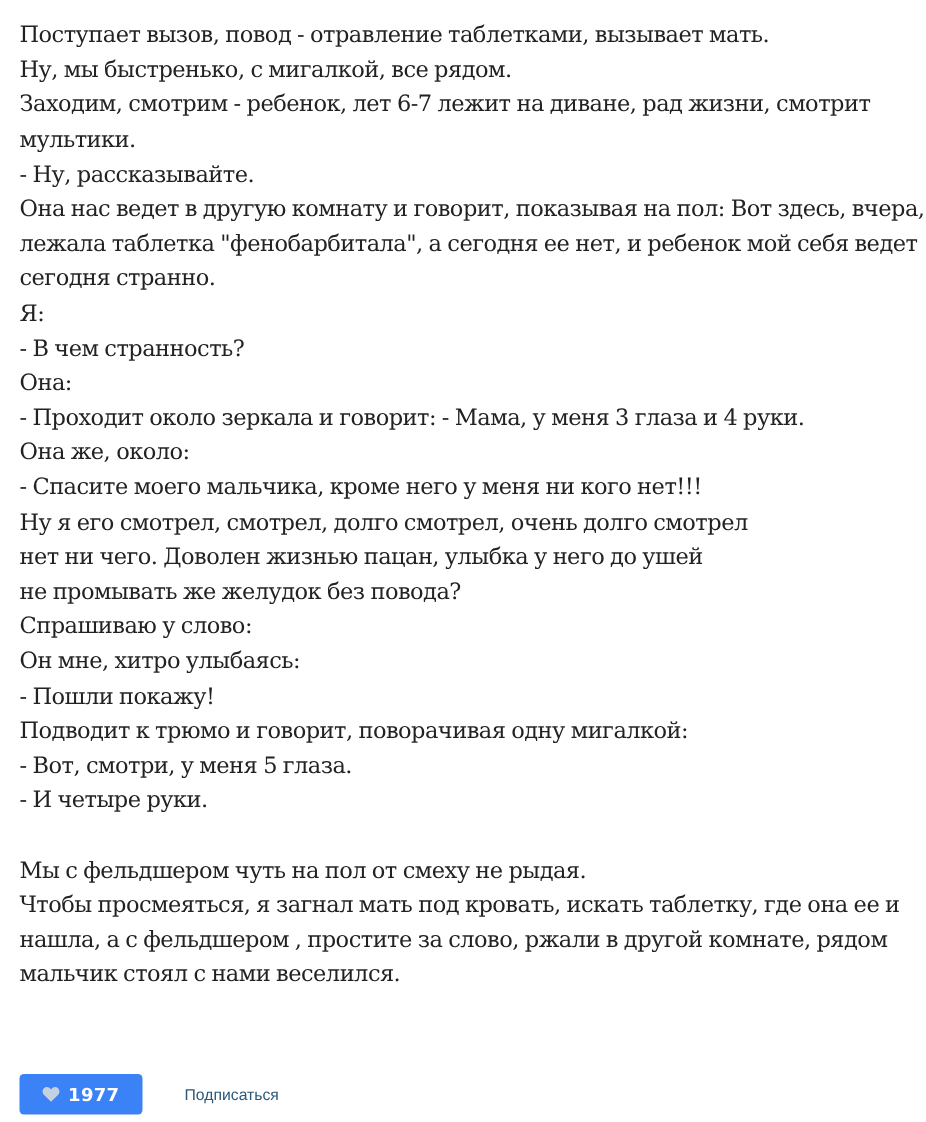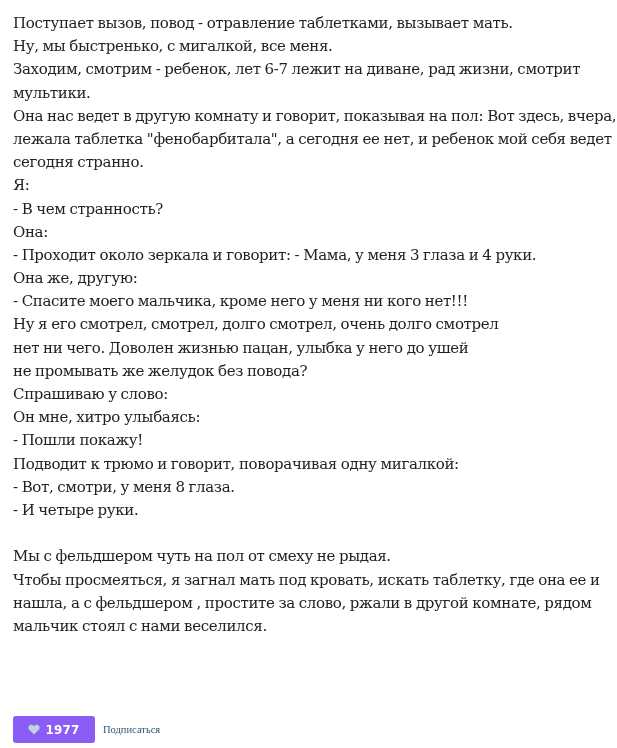--- a/index.html
+++ b/index.html
@@ -38,21 +38,21 @@
       position: absolute;
       left: 13px;
       top: 716px;
       height: 27px;
       display: flex;
       align-items: center;
     }
     .like-button {
       width: 82px;
       height: 27px;
-      background: #8b5cf6;
+      background: #3b82f6;
       border-radius: 3px;
       display: flex;
       align-items: center;
       justify-content: center;
       gap: 5px;
       cursor: pointer;
       box-sizing: border-box;
       padding-right: 0;
     }
     .like-button .heart {
@@ -61,53 +61,54 @@
       display: inline-block;
     }
     .like-count {
       font-family: "DejaVu Sans", "Liberation Sans", sans-serif;
       font-weight: bold;
       font-size: 12px;
       color: #ffffff;
       letter-spacing: 0.2px;
     }
     .subscribe-link {
-      margin-left: 8px;
-      font-family: Liberation Serif, serif;
+      margin-left: 28px;
+      font-family: Liberation Sans, sans-serif;
       font-size: 10.5px;
       color: #2b587a;
       cursor: pointer;
       text-decoration: none;
     }
   </style>
 </head>
 <body>
 
 <div class="post-text">
   <span class="line">Поступает вызов, повод - отравление таблетками, вызывает мать.</span>
-  <span class="line">Ну, мы быстренько, с мигалкой, все меня.</span>
+  <span class="line">Ну, мы быстренько, с мигалкой, все рядом.</span>
   <span class="line">Заходим, смотрим - ребенок, лет 6-7 лежит на диване, рад жизни, смотрит</span>
   <span class="line">мультики.</span>
+  <span class="line">- Ну, рассказывайте.</span>
   <span class="line">Она нас ведет в другую комнату и говорит, показывая на пол: Вот здесь, вчера,</span>
   <span class="line">лежала таблетка "фенобарбитала", а сегодня ее нет, и ребенок мой себя ведет</span>
   <span class="line">сегодня странно.</span>
   <span class="line">Я:</span>
   <span class="line">- В чем странность?</span>
   <span class="line">Она:</span>
   <span class="line">- Проходит около зеркала и говорит: - Мама, у меня 3 глаза и 4 руки.</span>
-  <span class="line">Она же, другую:</span>
+  <span class="line">Она же, около:</span>
   <span class="line">- Спасите моего мальчика, кроме него у меня ни кого нет!!!</span>
   <span class="line">Ну я его смотрел, смотрел, долго смотрел, очень долго смотрел</span>
   <span class="line">нет ни чего.  Доволен жизнью пацан, улыбка у него до ушей</span>
   <span class="line">не промывать же желудок без повода?</span>
   <span class="line">Спрашиваю у слово:</span>
   <span class="line">Он мне, хитро улыбаясь:</span>
   <span class="line">- Пошли покажу!</span>
   <span class="line">Подводит к трюмо и говорит, поворачивая одну мигалкой:</span>
-  <span class="line">- Вот, смотри, у меня 8 глаза.</span>
+  <span class="line">- Вот, смотри, у меня 5 глаза.</span>
   <span class="line">- И четыре руки.</span>
   <span class="blank"></span>
   <span class="line">Мы с фельдшером чуть на пол от смеху не рыдая.</span>
   <span class="line">Чтобы просмеяться, я загнал мать под кровать, искать таблетку, где она ее и</span>
   <span class="line">нашла, а с фельдшером , простите за слово, ржали в другой комнате, рядом</span>
   <span class="line">мальчик стоял с нами веселился.</span>
 </div>
 
 <div class="footer">
   <div class="like-button">

